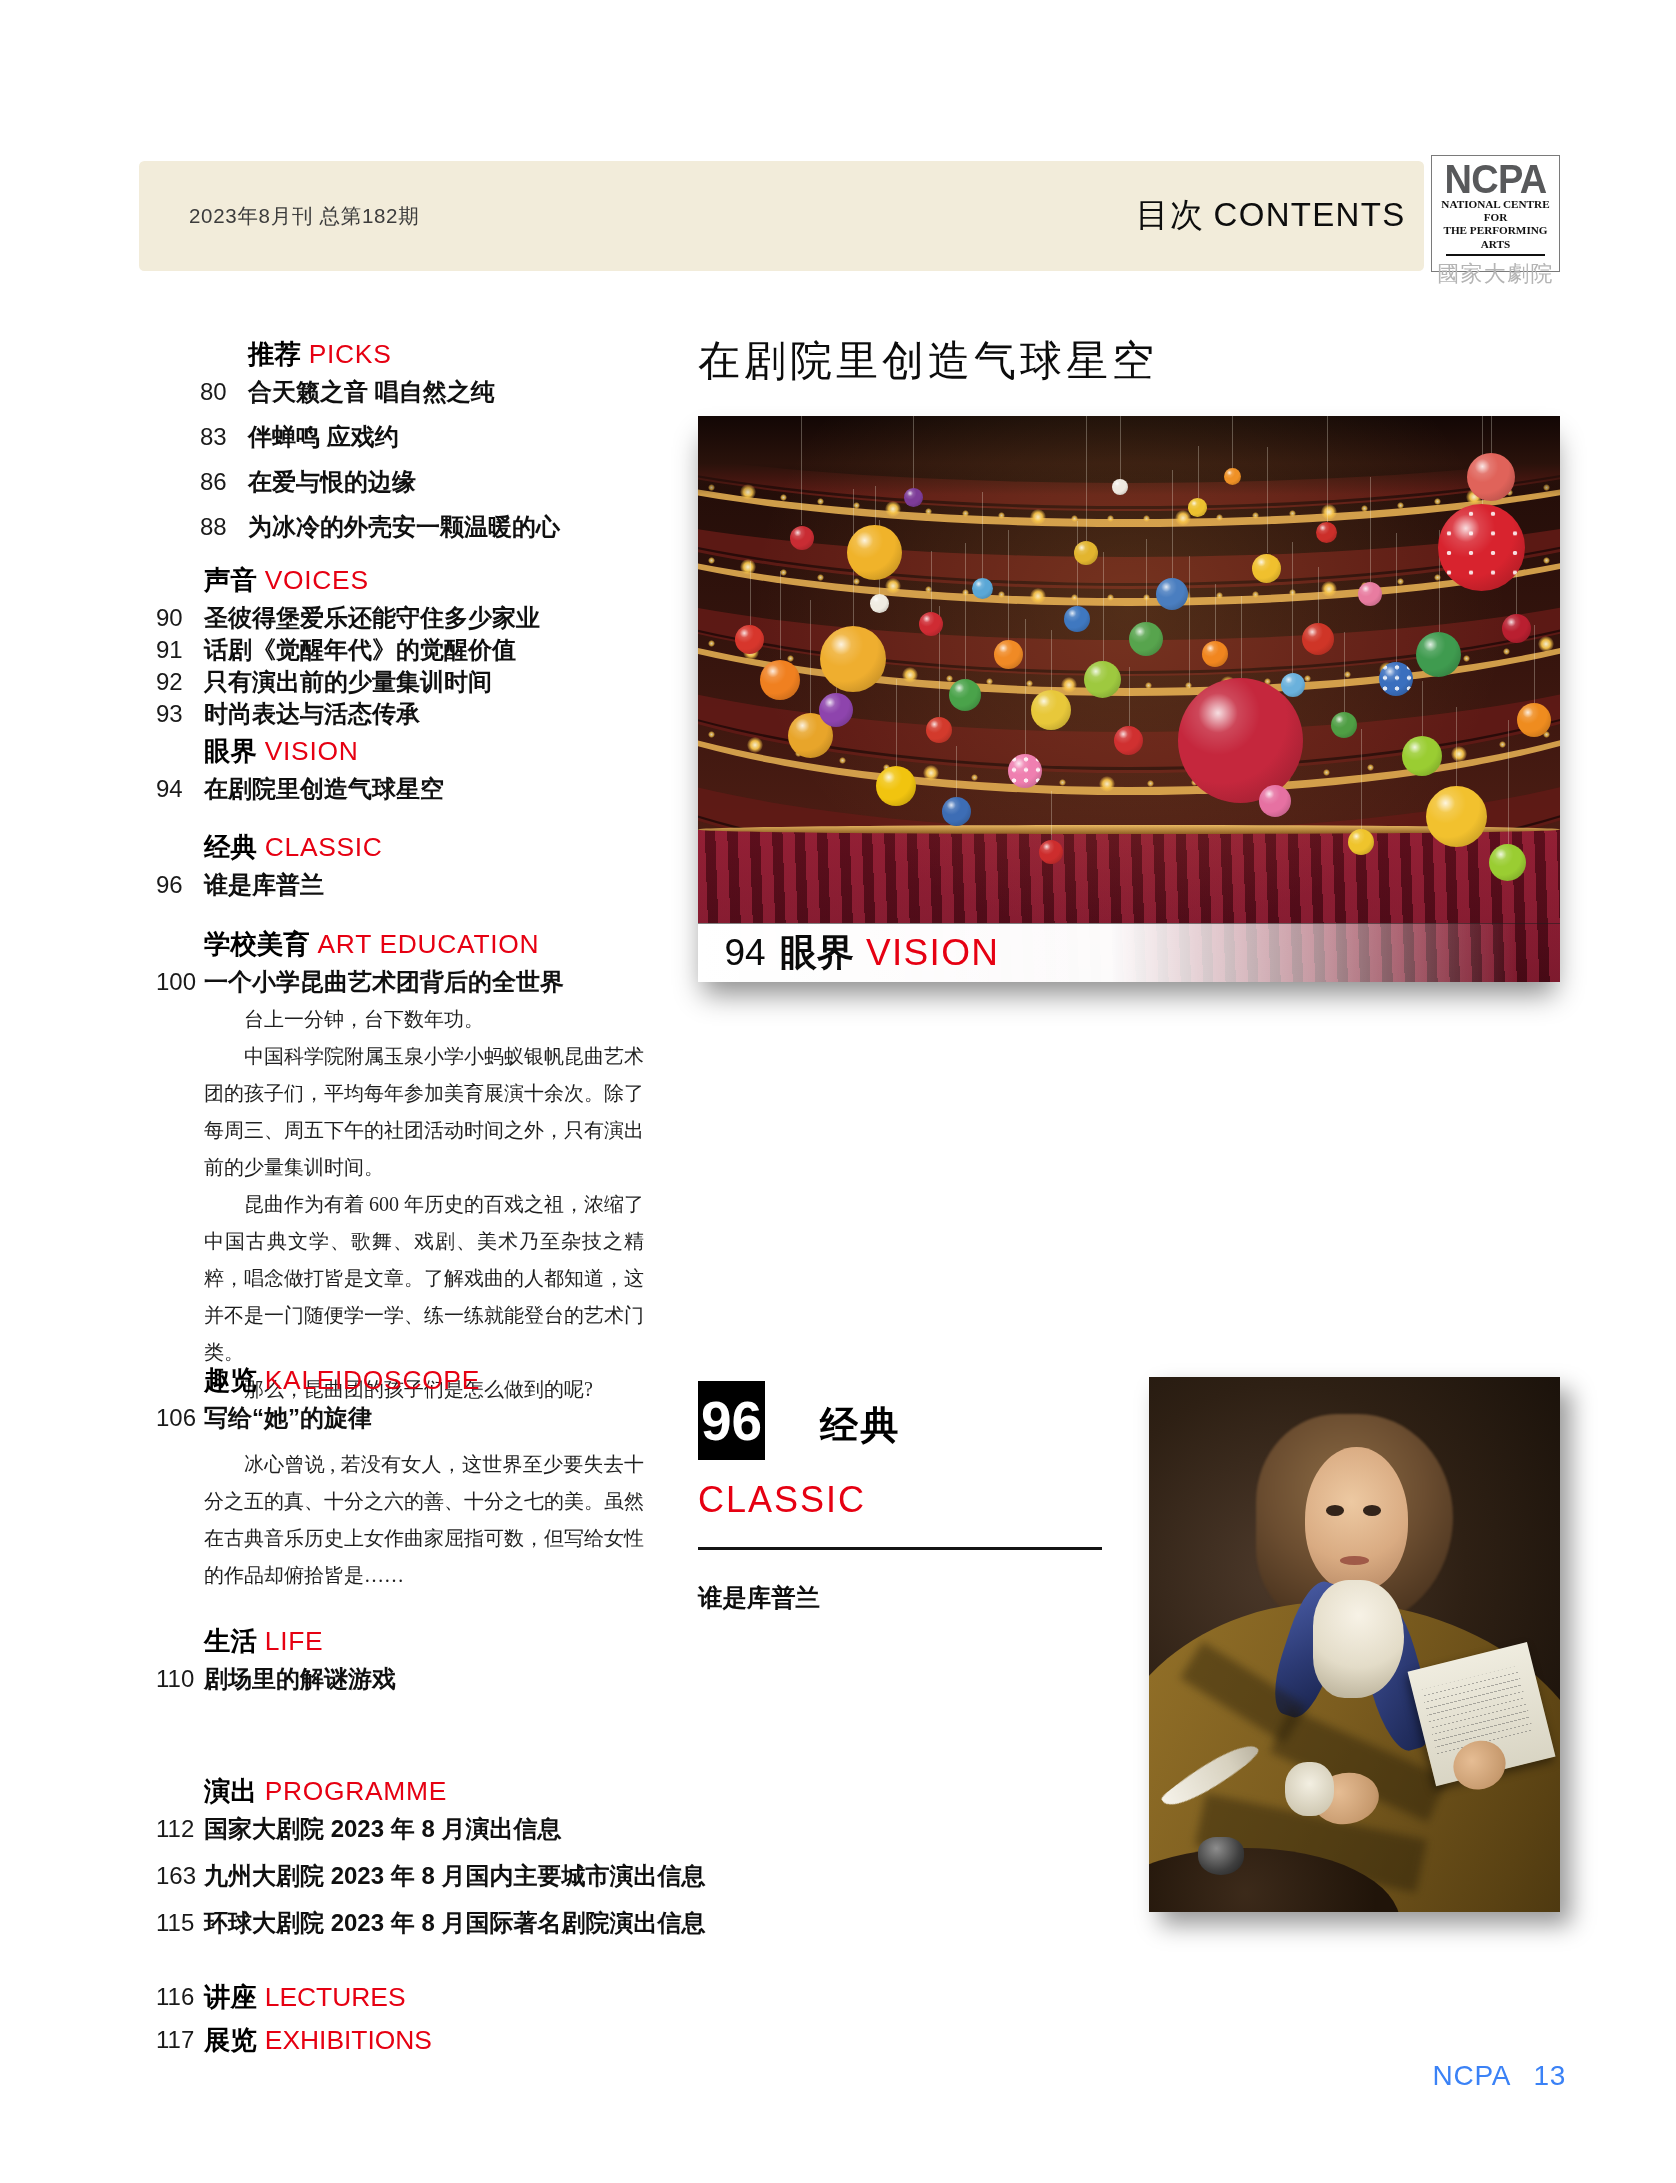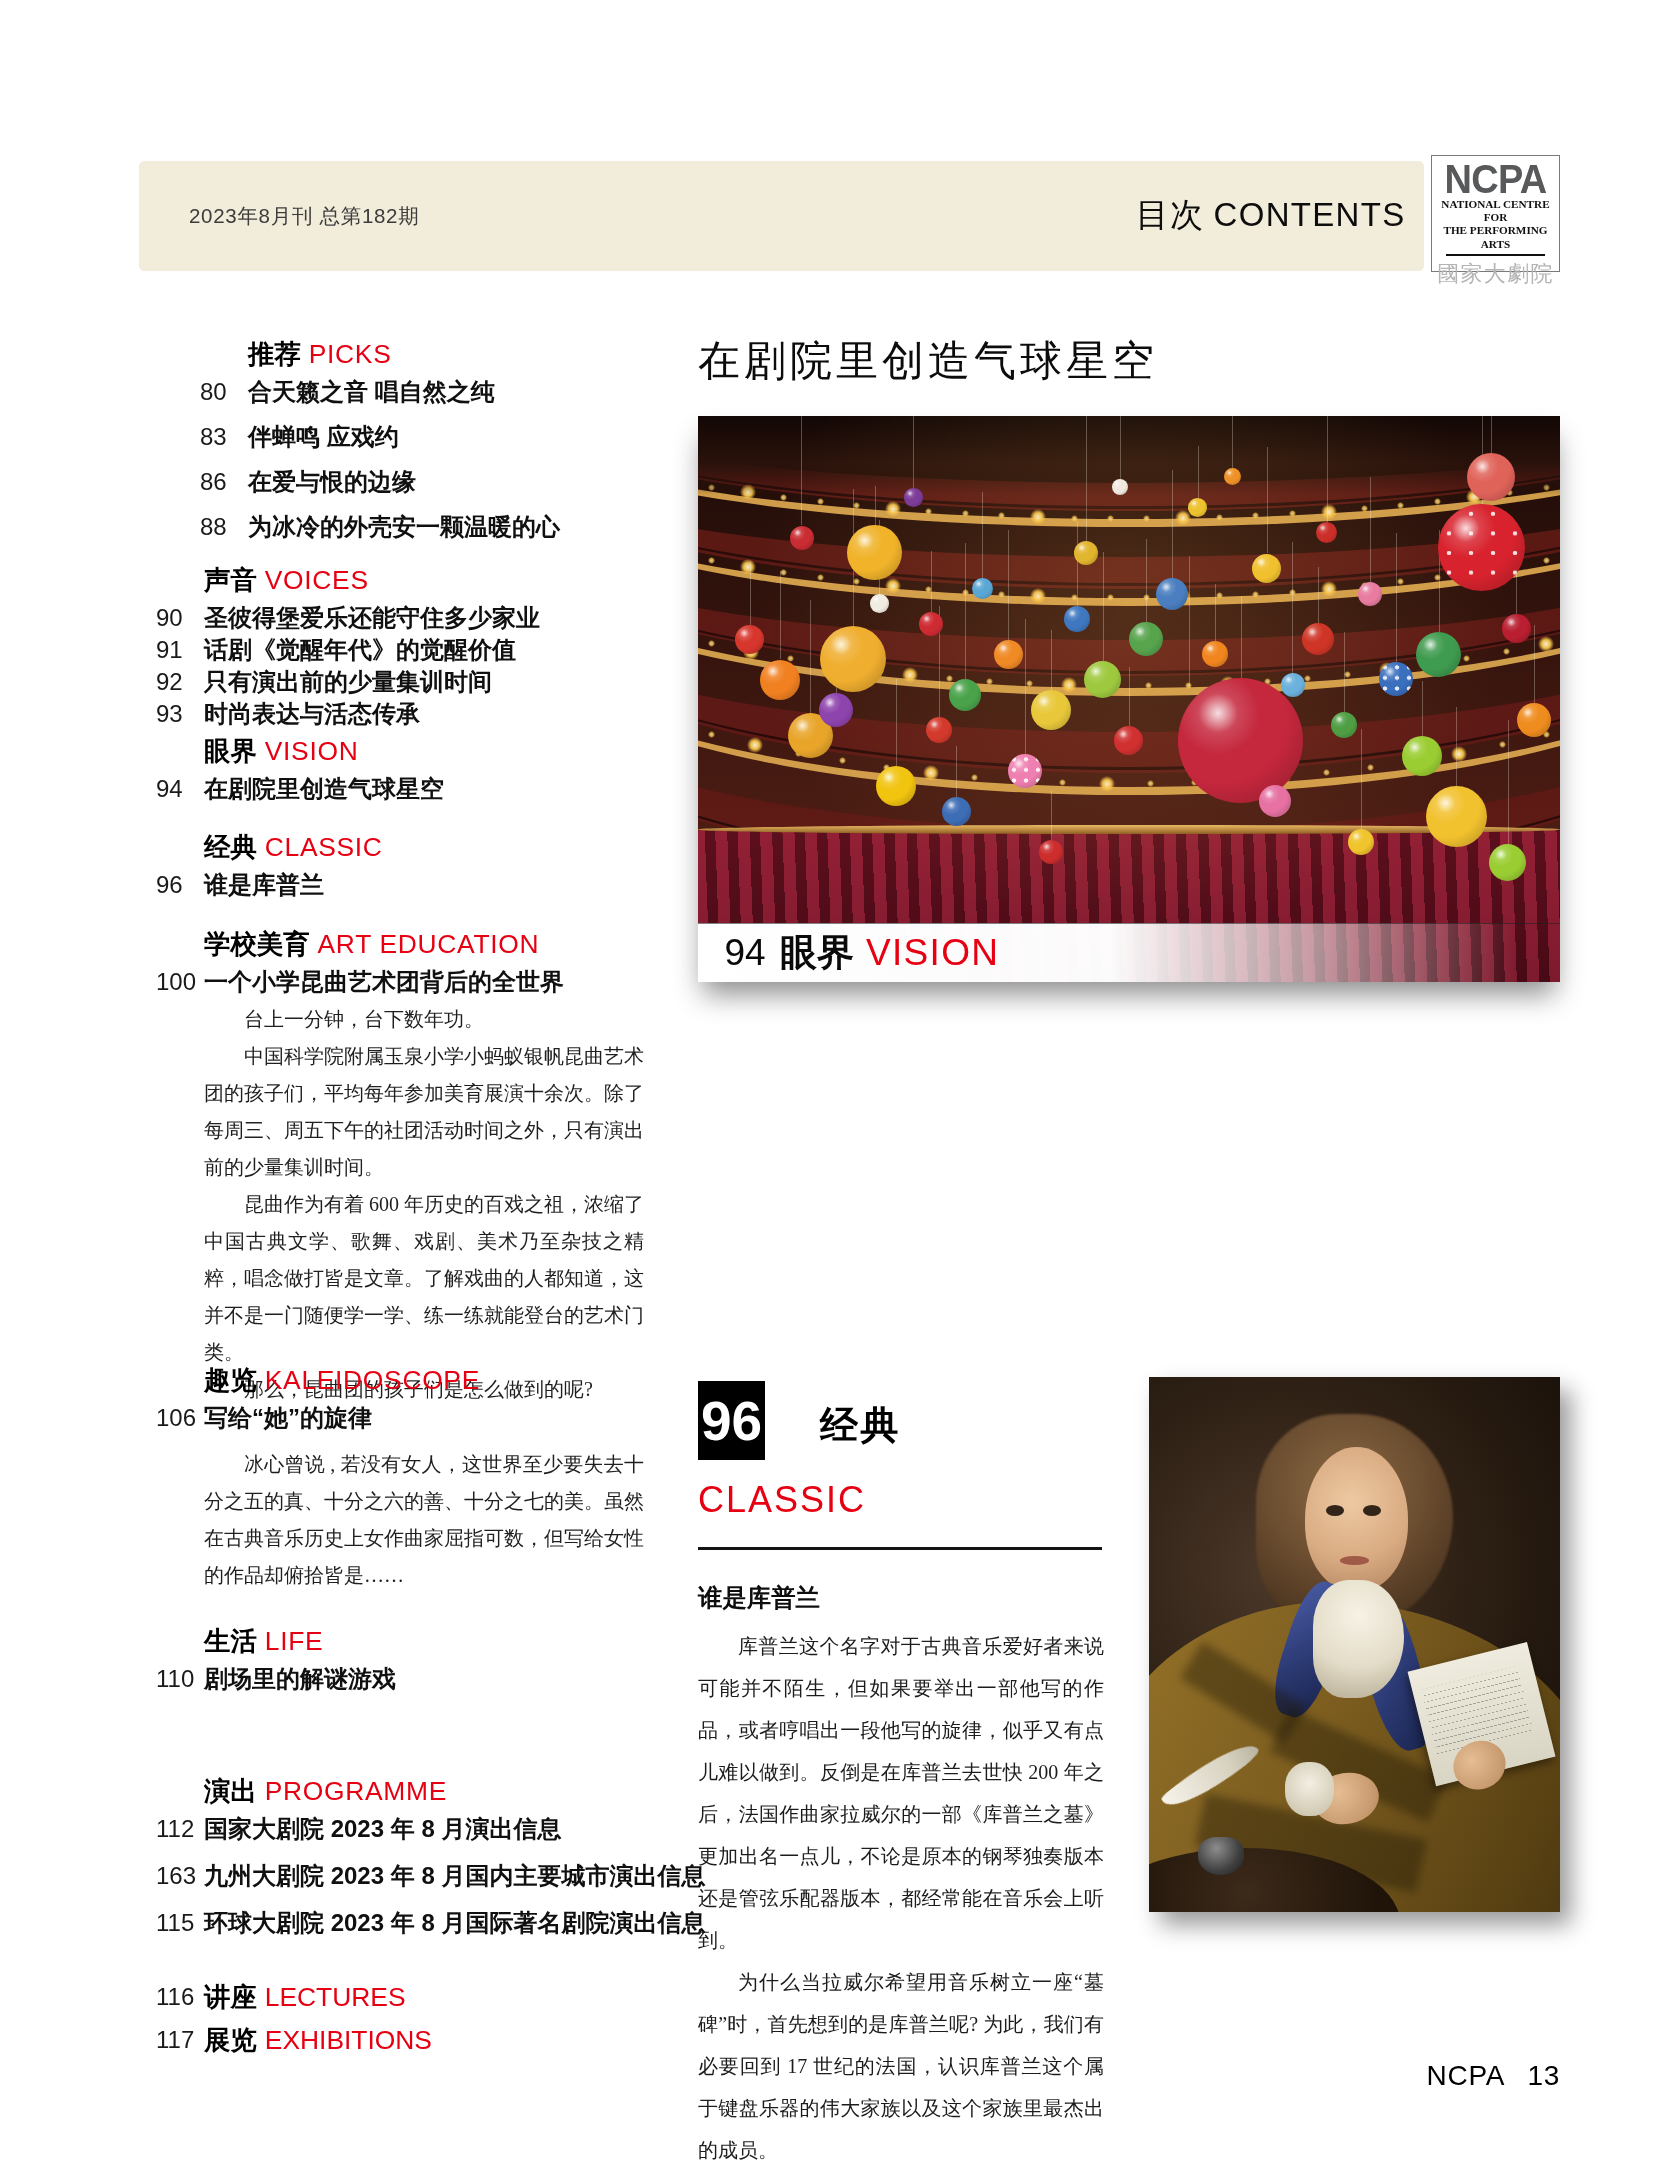--- a/index.html
+++ b/index.html
@@ -94,21 +94,21 @@
   .p-cuff{left:33%;top:72%;width:12%;height:10%;border-radius:45%;
           background:radial-gradient(circle at 50% 40%,#f3efe2,#cfc8b2 80%);}
   .p-table{left:-14%;top:88%;width:75%;height:28%;border-radius:50%;
            background:radial-gradient(circle at 50% 30%,#3c2a1a,#201409 70%);}
   .p-inkwell{left:12%;top:86%;width:11%;height:7%;border-radius:40% 40% 50% 50%;
              background:radial-gradient(circle at 40% 30%,#8d8d8d,#3f3f3f 60%,#1d1d1d);}
   .p-quill{left:2%;top:72%;width:26%;height:5%;border-radius:10% 90% 20% 90%;transform:rotate(-38deg);
            background:linear-gradient(100deg,#f6f3ea,#d7d1bf 70%,#b9b2a0);filter:blur(0.3px);}
 
   
-  .footer{position:absolute;right:116px;top:2060px;font-size:28px;color:#000000;letter-spacing:0.7px;margin-left:28px;}
+  .footer{position:absolute;right:110px;top:2060px;font-size:28px;color:#3b82f6;letter-spacing:0.7px;margin-left:28px;}
   .footer .num{margin-left:22.4px;}
 
   
   .tier{position:absolute;border-radius:50%;box-sizing:border-box;}
   .light{position:absolute;border-radius:50%;}
   .balloon{position:absolute;border-radius:50%;z-index:30;}
   .bstring{position:absolute;width:1.3px;background:rgba(255,250,235,.28);z-index:29;}
   .seats{position:absolute;left:0;bottom:0;width:100%;height:152px;z-index:20;
          background:
            repeating-linear-gradient(88deg,rgba(190,40,70,.55) 0 12px,rgba(90,10,25,.55) 12px 22.4px),
@@ -486,24 +486,20 @@
   </div>
 
   <div class="classic-block">
     <div class="classic-head">
       <div class="classic-pgbox">96</div>
       <div class="classic-cjk">经典</div>
     </div>
     <div class="classic-en">CLASSIC</div>
     <div class="classic-divider"></div>
     <div class="classic-article-title">谁是库普兰</div>
-    <div class="classic-paras" id="classic-paras">
-        <p>库普兰这个名字对于古典音乐爱好者来说可能并不陌生，但如果要举出一部他写的作品，或者哼唱出一段他写的旋律，似乎又有点儿难以做到。反倒是在库普兰去世快 200 年之后，法国作曲家拉威尔的一部《库普兰之墓》更加出名一点儿，不论是原本的钢琴独奏版本还是管弦乐配器版本，都经常能在音乐会上听到。</p>
-        <p>为什么当拉威尔希望用音乐树立一座“墓碑”时，首先想到的是库普兰呢? 为此，我们有必要回到 17 世纪的法国，认识库普兰这个属于键盘乐器的伟大家族以及这个家族里最杰出的成员。</p>
-      </div>
   </div>
 
   <div class="portrait">
     <div class="p-hair"></div>
     <div class="p-face"></div>
     <div class="p-eye l"></div>
     <div class="p-eye r"></div>
     <div class="p-mouth"></div>
     <div class="p-robe"></div>
     <div class="p-collar c1"></div>

